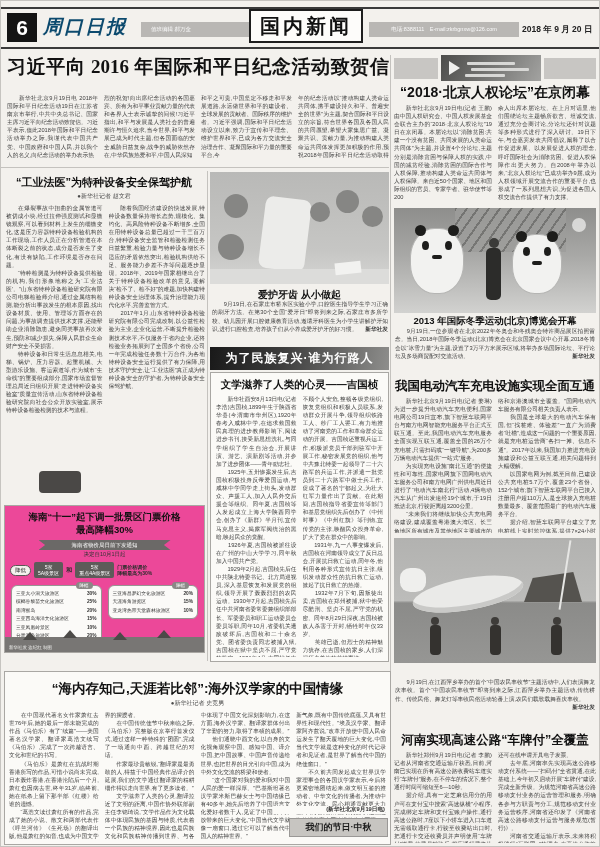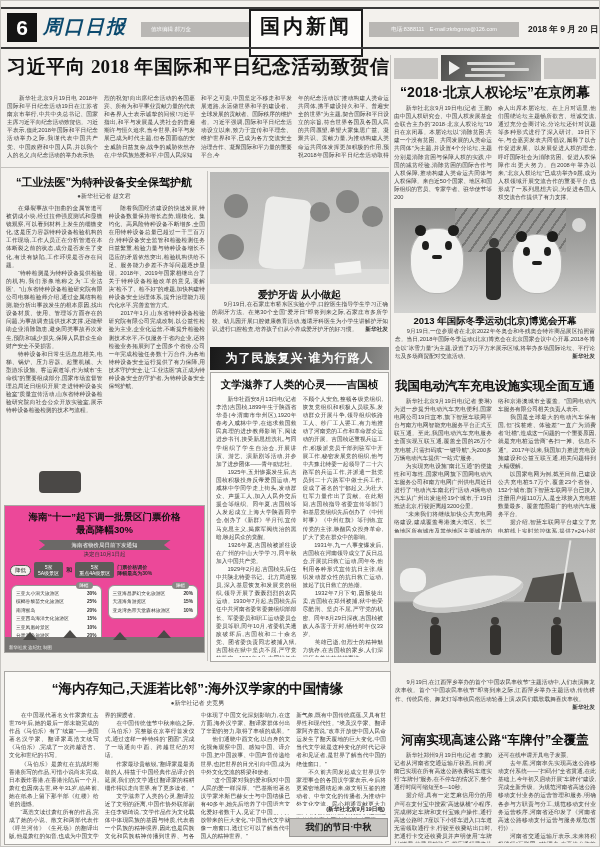--- a/index.html
+++ b/index.html
@@ -67,28 +67,28 @@
 </style>
 </head>
 <body>
 
 <div class="page">
 
   <div class="abs rule" style="left:0;top:6px;width:600px;height:1.5px;"></div>
   <div class="abs" style="left:6px;top:12px;width:30px;height:29px;background:#141414;color:#fff;font-size:21px;font-weight:bold;text-align:center;line-height:29px;">6</div>
   <div class="abs serif" style="left:42px;top:13px;font-size:19px;font-weight:bold;font-style:italic;letter-spacing:2px;color:#0c4a6e;">周口日报</div>
   <div class="abs graybar" style="left:140px;top:21px;width:164px;padding-left:10px;box-sizing:border-box;">值班编辑 郝万全</div>
-  <div class="abs" style="left:248px;top:8px;width:114px;height:48px;border:2px solid #1e1e1e;background:#fdfcfa;box-sizing:border-box;text-align:center;">
+  <div class="abs" style="left:248px;top:8px;width:114px;height:34px;border:2px solid #1e1e1e;background:#fdfcfa;box-sizing:border-box;text-align:center;">
     <span class="serif" style="font-size:20px;font-weight:bold;letter-spacing:3px;line-height:30px;color:#111;">国内新闻</span>
   </div>
   <div class="abs graybar" style="left:368px;top:21px;width:150px;text-align:center;">电话:8388111　E-mail:zkrbgnxw@126.com</div>
-  <div class="abs" style="left:521px;top:23px;font-size:8.5px;font-weight:bold;color:#222;margin-left:6px;">2018 年 9 月 20 日</div>
+  <div class="abs" style="left:521px;top:23px;font-size:8.5px;font-weight:bold;color:#222;">2018 年 9 月 20 日</div>
   <div class="abs rule" style="left:0;top:46px;width:600px;height:1.5px;"></div>
 
-  <div class="abs bigtitle serif" style="left:6px;top:55px;width:382px;font-size:19px;line-height:1.2;">习近平向 2018 年国际和平日纪念活动致贺信</div>
+  <div class="abs bigtitle serif" style="left:6px;top:55px;width:382px;font-size:19px;line-height:1.2;">习近平向 2016 年国际和平日纪念活动致贺信</div>
   <div class="abs cols" style="left:6px;top:93px;width:382px;height:66px;">
     <div class="col">　　新华社北京9月19日电 2018年国际和平日纪念活动19日在江苏省南京市举行,中共中央总书记、国家主席习近平向纪念活动致贺信。习近平表示,值此2018年国际和平日纪念活动举办之际,我谨代表中国共产党、中国政府和中国人民,并以我个人的名义,向纪念活动的举办表示热</div>
     <div class="col">烈的祝贺!向出席纪念活动的各国嘉宾、所有为和平事业贡献力量的代表和各界人士表示诚挚的问候!习近平指出,和平与发展是人类社会的普遍期许与恒久追求,当今世界,和平与发展已成为时代主题,但各国面临的安全威胁日益复杂,战争的威胁依然存在,中华民族热爱和平,中国人民深知</div>
     <div class="col">和平之可贵,中国坚定不移走和平发展道路,永远做世界和平的建设者、全球发展的贡献者、国际秩序的维护者。习近平强调,国际和平日纪念活动设立以来,致力于宣传和平理念、维护世界和平,已成为各方交流安全治理合作、凝聚国际和平力量的重要平台,今</div>
     <div class="col">年的纪念活动以“推动构建人类命运共同体,携手建设持久和平、普遍安全的世界”为主题,契合国际和平日设立的宗旨,符合世界各国及各国人民的共同愿望,希望大家集思广益、凝聚共识、贡献力量,为推动构建人类命运共同体发挥更加积极的作用,预祝2018年国际和平日纪念活动取得成功。</div>
   </div>
 
   <div class="abs" style="left:393px;top:57px;width:44px;height:21px;background:#c8c6c3;"></div>
   <div class="collage" style="left:440px;top:54px;width:100px;height:26px;">
     <div class="tri"></div>

